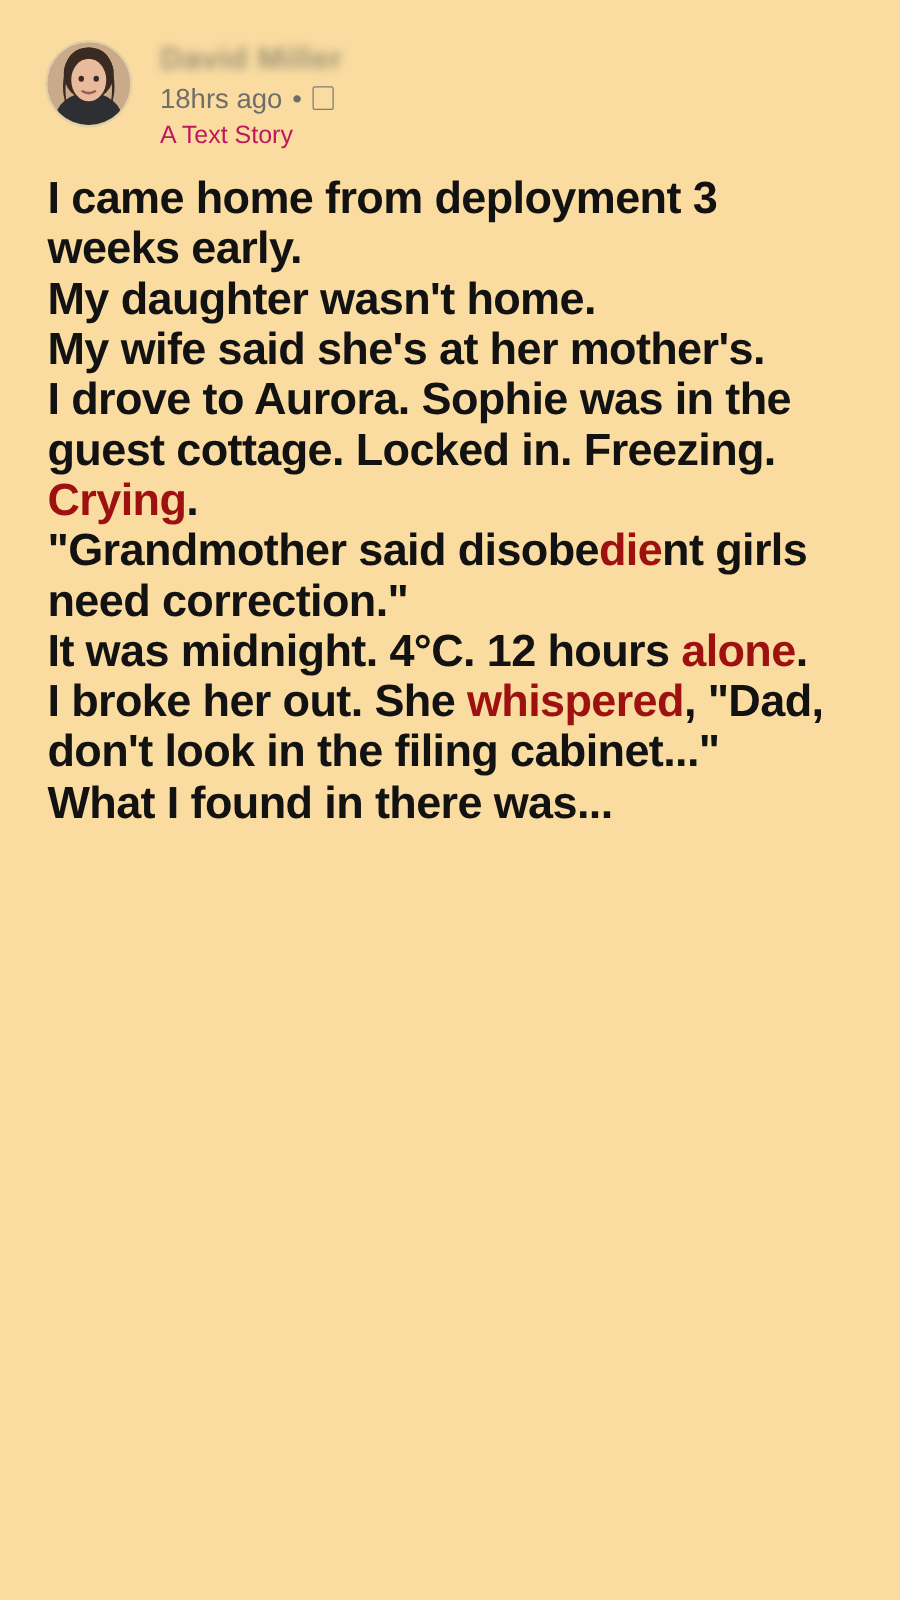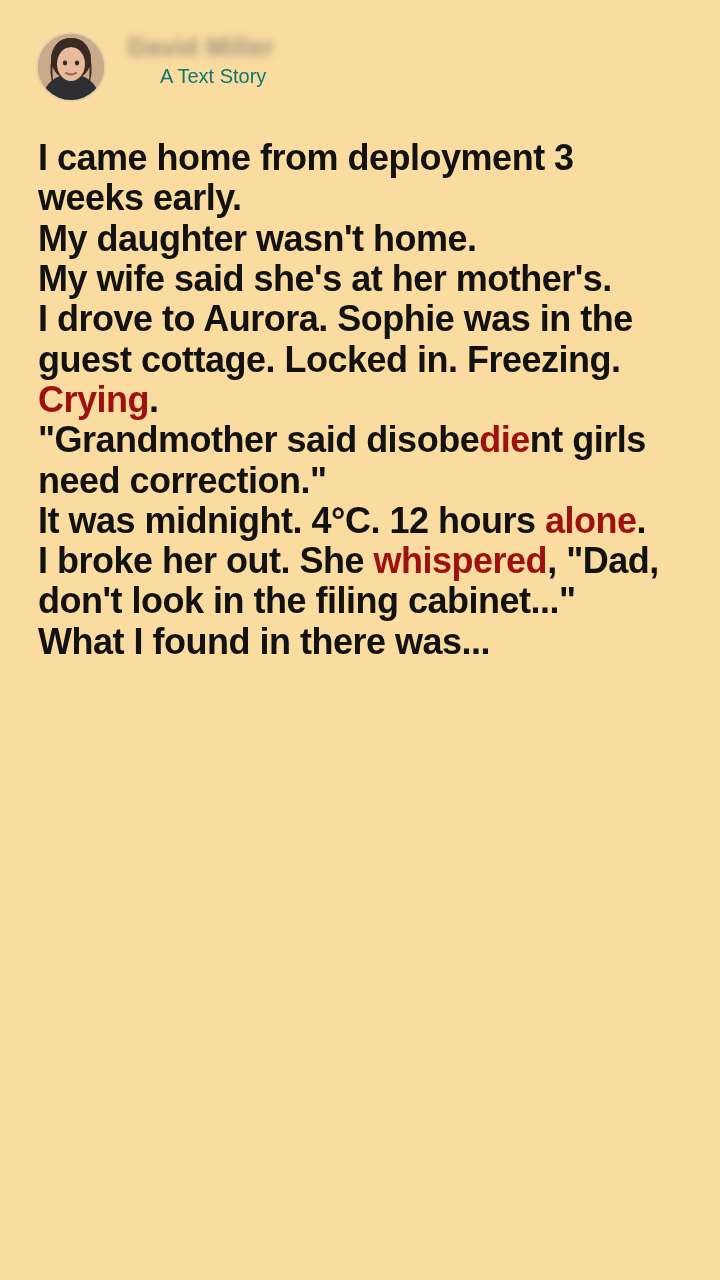--- a/index.html
+++ b/index.html
@@ -75,24 +75,23 @@
   .globe-icon {
     display: inline-block;
     width: 15px;
     height: 17px;
     border: 1.5px solid #7d7c77;
     border-radius: 2px;
     vertical-align: middle;
   }
   .story-label {
     font-size: 20px;
-    color: #0f766e;
+    color: #be185d;
     margin-top: 3px;
     line-height: 1.2;
-    margin-left: 32px;
   }
   .story-body {
     padding: 28px 34px 0 38px;
     font-size: 36px;
     font-weight: bold;
     line-height: 1.12;
     color: #121212;
     letter-spacing: -0.5px;
     word-wrap: break-word;
   }
@@ -115,19 +114,24 @@
         <path d="M13 24 Q16 4 33 4 Q50 4 53 24 Q50 14 33 13 Q18 14 13 24 Z" fill="#3a2a22"></path>
         <ellipse cx="27" cy="29" rx="2.2" ry="2.4" fill="#3a2a22"></ellipse>
         <ellipse cx="39" cy="29" rx="2.2" ry="2.4" fill="#3a2a22"></ellipse>
         <path d="M28 39 Q33 42 38 39" stroke="#9c5a52" stroke-width="2" fill="none" stroke-linecap="round"></path>
         <path d="M14 22 Q10 40 16 52 Q12 32 18 22 Z" fill="#3a2a22"></path>
         <path d="M52 22 Q56 40 50 52 Q54 32 48 22 Z" fill="#3a2a22"></path>
       </svg>
     </div>
     <div class="header-text">
       <div class="author-name">David Miller</div>
+      <div class="meta-row">
+        <span>18hrs ago</span>
+        <span class="meta-dot">•</span>
+        <span class="globe-icon"></span>
+      </div>
       <div class="story-label">A Text Story</div>
     </div>
   </div>
 
   <div class="story-body"><span>I came home from deployment 3 weeks early.</span><br><span>My daughter wasn't home.</span><br><span>My wife said she's at her mother's.</span><br><span>I drove to Aurora. Sophie was in the guest cottage. Locked in. Freezing. </span><span class="hl" style="color: rgb(158, 17, 17);">Crying</span><span>.</span><br><span>"Grandmother said disobe</span><span class="hl" style="color: rgb(158, 17, 17);">die</span><span>nt girls need correction."</span><br><span>It was midnight. 4°C. 12 hours </span><span class="hl" style="color: rgb(158, 17, 17);">alone</span><span>.</span><br><span>I broke her out. She </span><span class="hl" style="color: rgb(158, 17, 17);">whispered</span><span>, "Dad, don't look in the filing cabinet..."</span><br><span>What I found in there was...</span></div>
 
 </div>
 
 </body></html>

